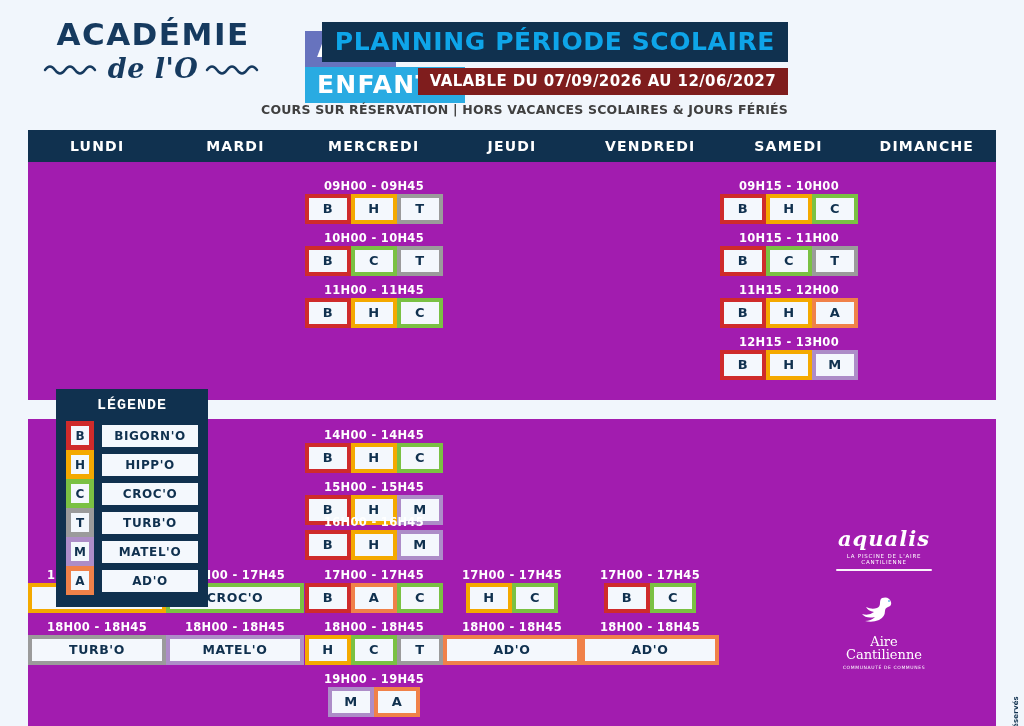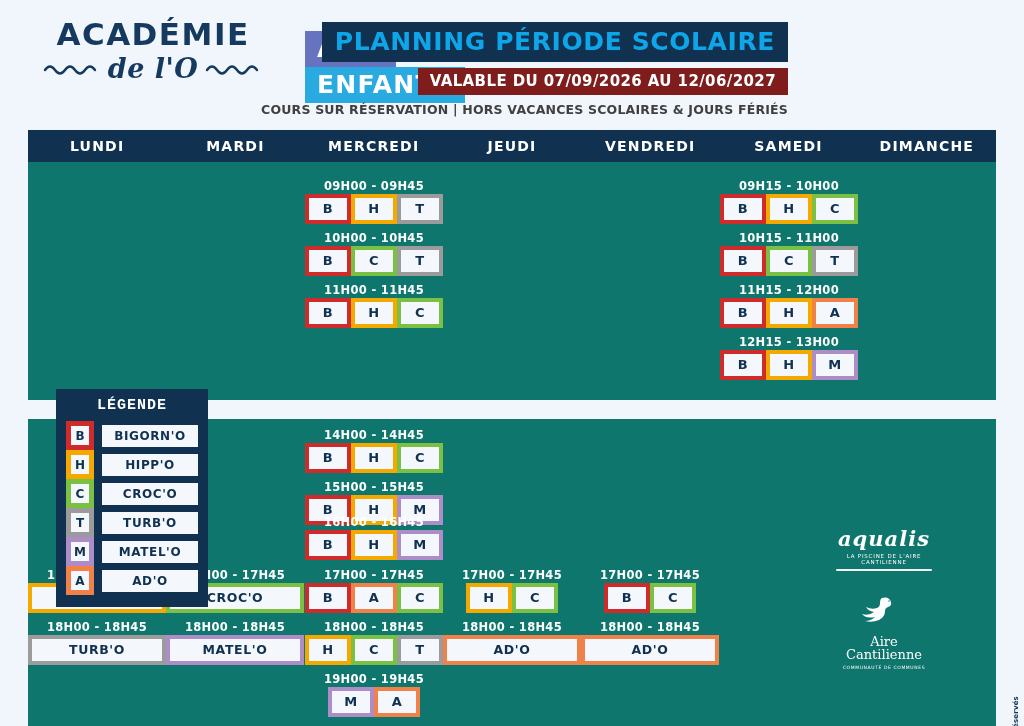--- a/index.html
+++ b/index.html
@@ -62,21 +62,21 @@
   .days-row {
     position: relative; height: 32px; background: #10314f;
     display: flex;
   }
   .day-head {
     flex: 1 1 0; display: flex; align-items: center; justify-content: center;
     color: #ffffff; font-family: "DejaVu Sans", sans-serif; font-weight: bold;
     font-size: 14px; letter-spacing: 1.2px;
   }
 
-  .band { position: relative; background: #0f766e; }
+  .band { position: relative; background: #a21caf; }
   #band-morning { height: 238px; }
   .band-gap { height: 19px; background: #f1f6fc; }
   #band-afternoon { height: 318px; }
 
   .col {
     position: absolute; top: 0; bottom: 0;
   }
 
   .slot { position: absolute; left: 0; right: 0; }
   .slot-time {

